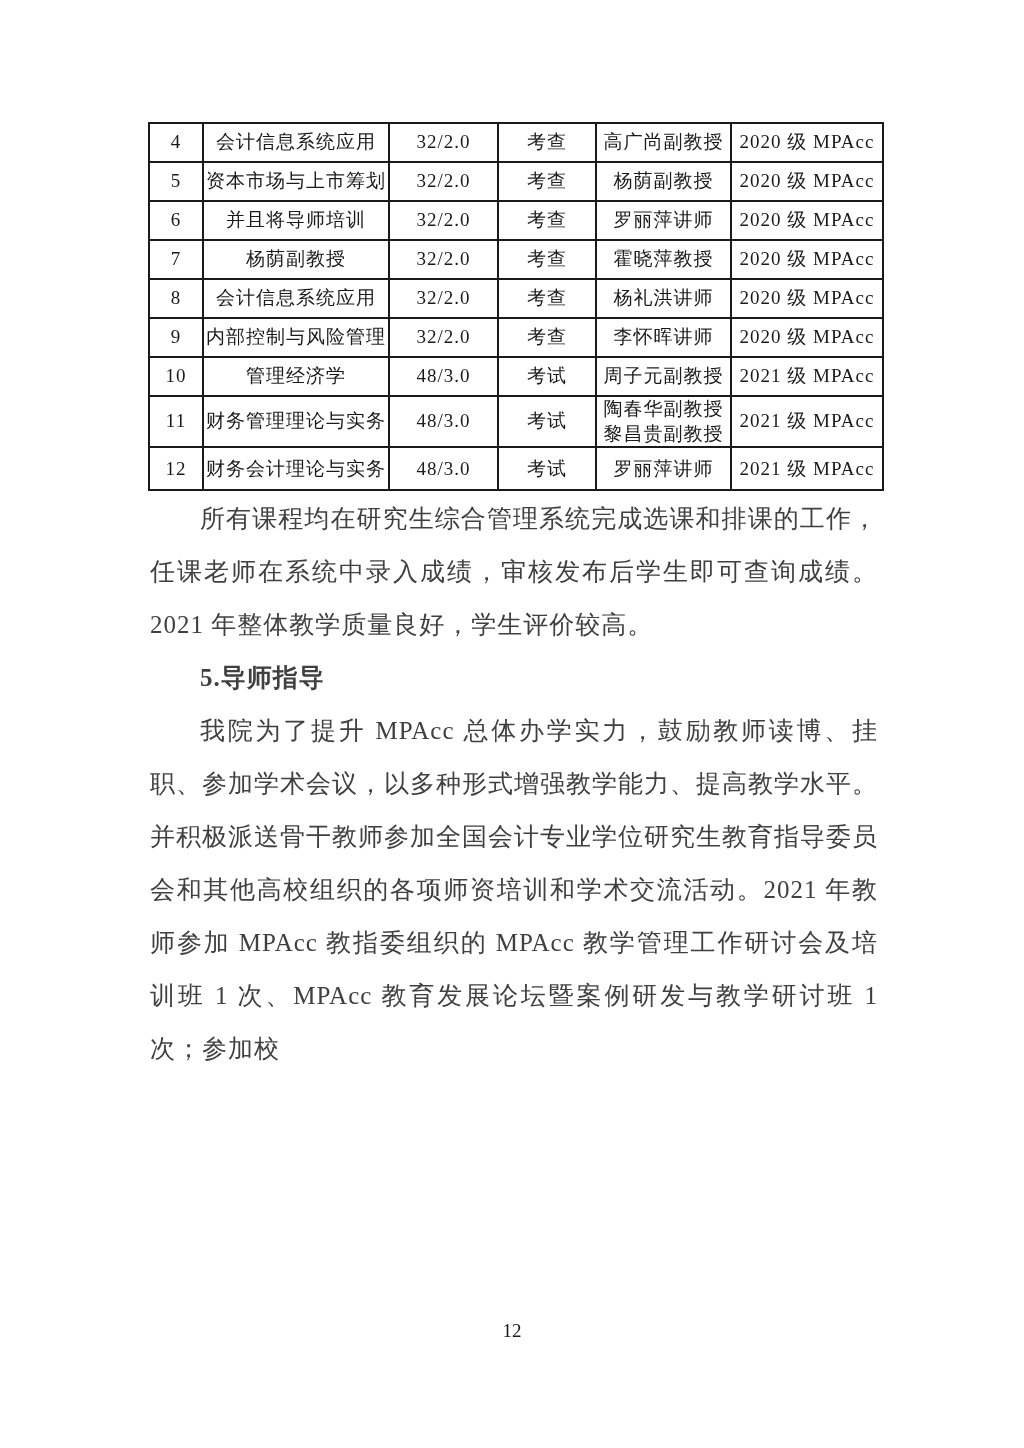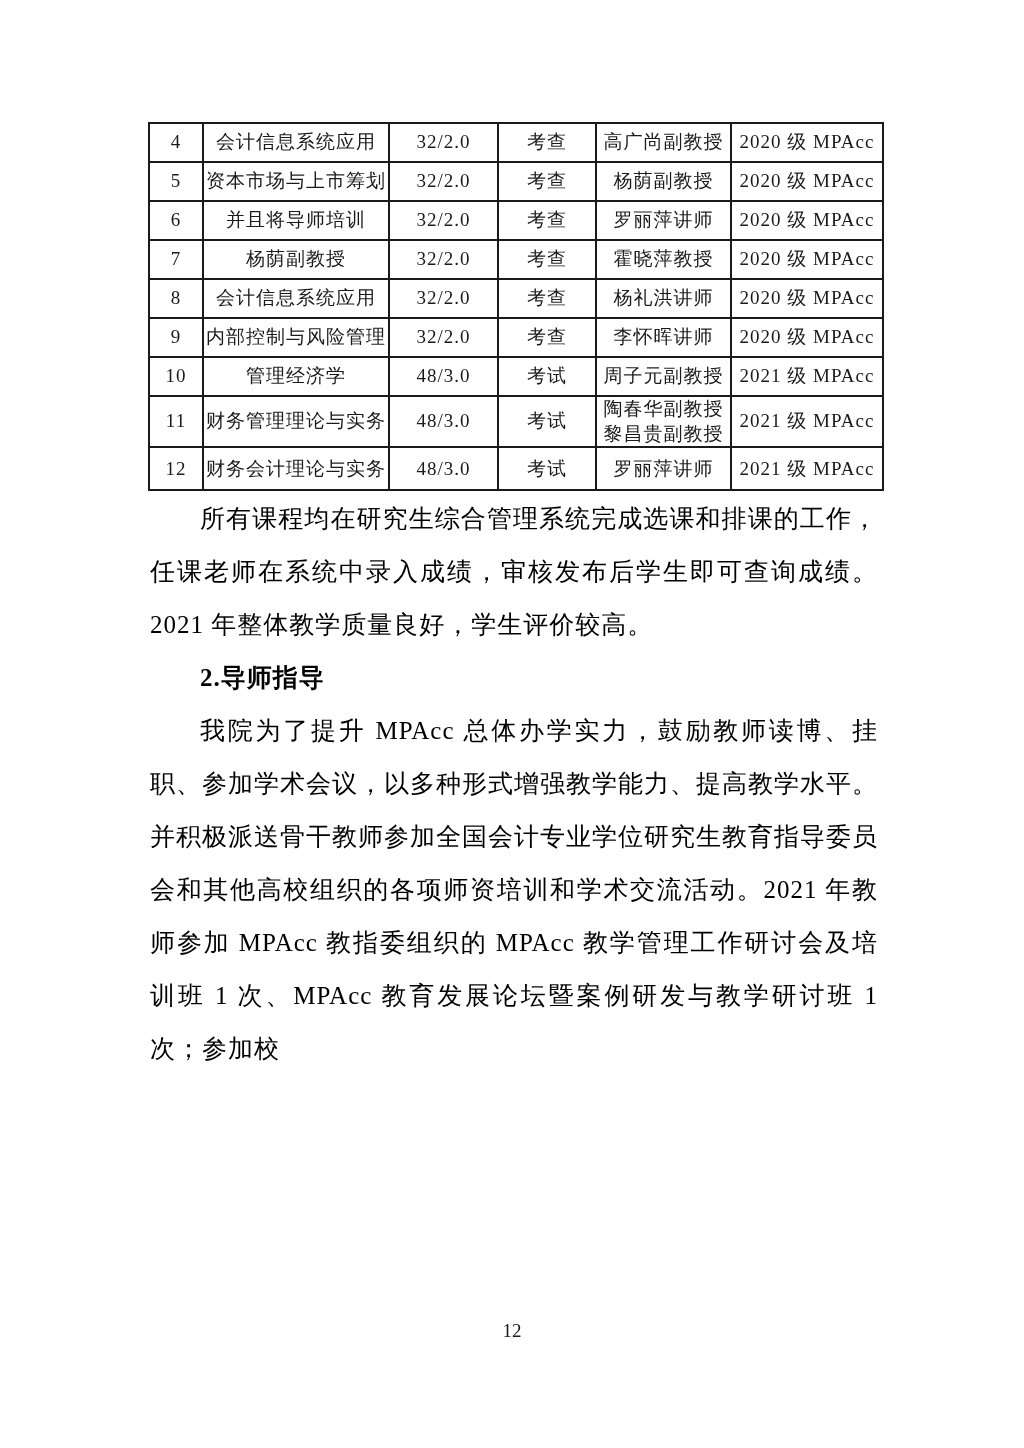--- a/index.html
+++ b/index.html
@@ -43,21 +43,21 @@
   .content {
     position: absolute;
     left: 150px;
     top: 492px;
     width: 728px;
     font-size: 25px;
     line-height: 53px;
     text-align: justify;
     text-justify: inter-ideograph;
     letter-spacing: 1px;
-    color: #000000;
+    color: #404040;
   }
   .content p {
     margin: 0;
     text-indent: 2em;
   }
   .content .section-heading {
     margin: 0;
     text-indent: 2em;
     font-weight: 700;
     font-size: 25px;
@@ -160,19 +160,19 @@
         <td>48/3.0</td>
         <td>考试</td>
         <td class="cell-teacher">罗丽萍讲师</td>
         <td>2021 级 MPAcc</td>
       </tr>
     </tbody>
   </table>
 
   <div class="content">
     <p>所有课程均在研究生综合管理系统完成选课和排课的工作，任课老师在系统中录入成绩，审核发布后学生即可查询成绩。2021 年整体教学质量良好，学生评价较高。</p>
-    <p class="section-heading">2.导师指导</p>
+    <p class="section-heading">5.导师指导</p>
     <p>我院为了提升 MPAcc 总体办学实力，鼓励教师读博、挂职、参加学术会议，以多种形式增强教学能力、提高教学水平。并积极派送骨干教师参加全国会计专业学位研究生教育指导委员会和其他高校组织的各项师资培训和学术交流活动。2021 年教师参加 MPAcc 教指委组织的 MPAcc 教学管理工作研讨会及培训班 1 次、MPAcc 教育发展论坛暨案例研发与教学研讨班 1 次；参加校</p>
   </div>
 
   <div class="page-number">12</div>
 
 </div>
 
 </body></html>

